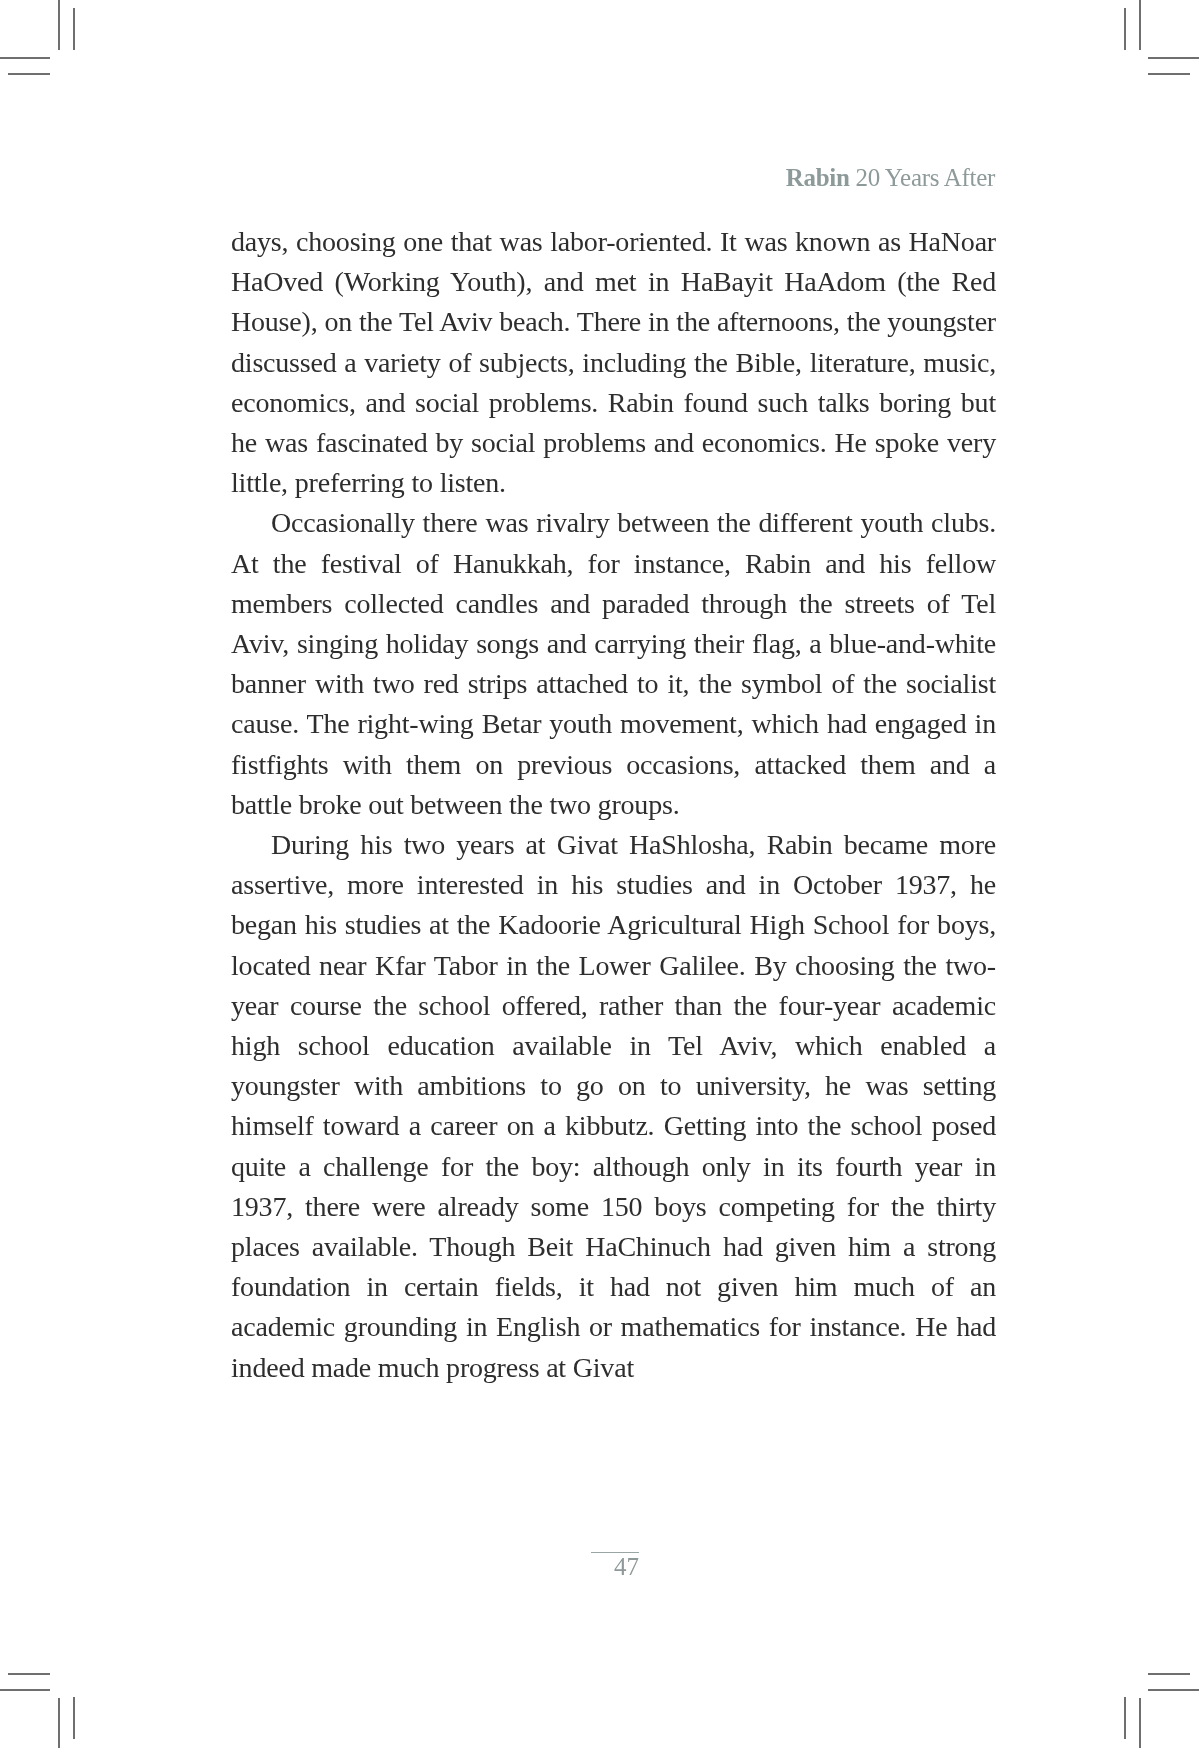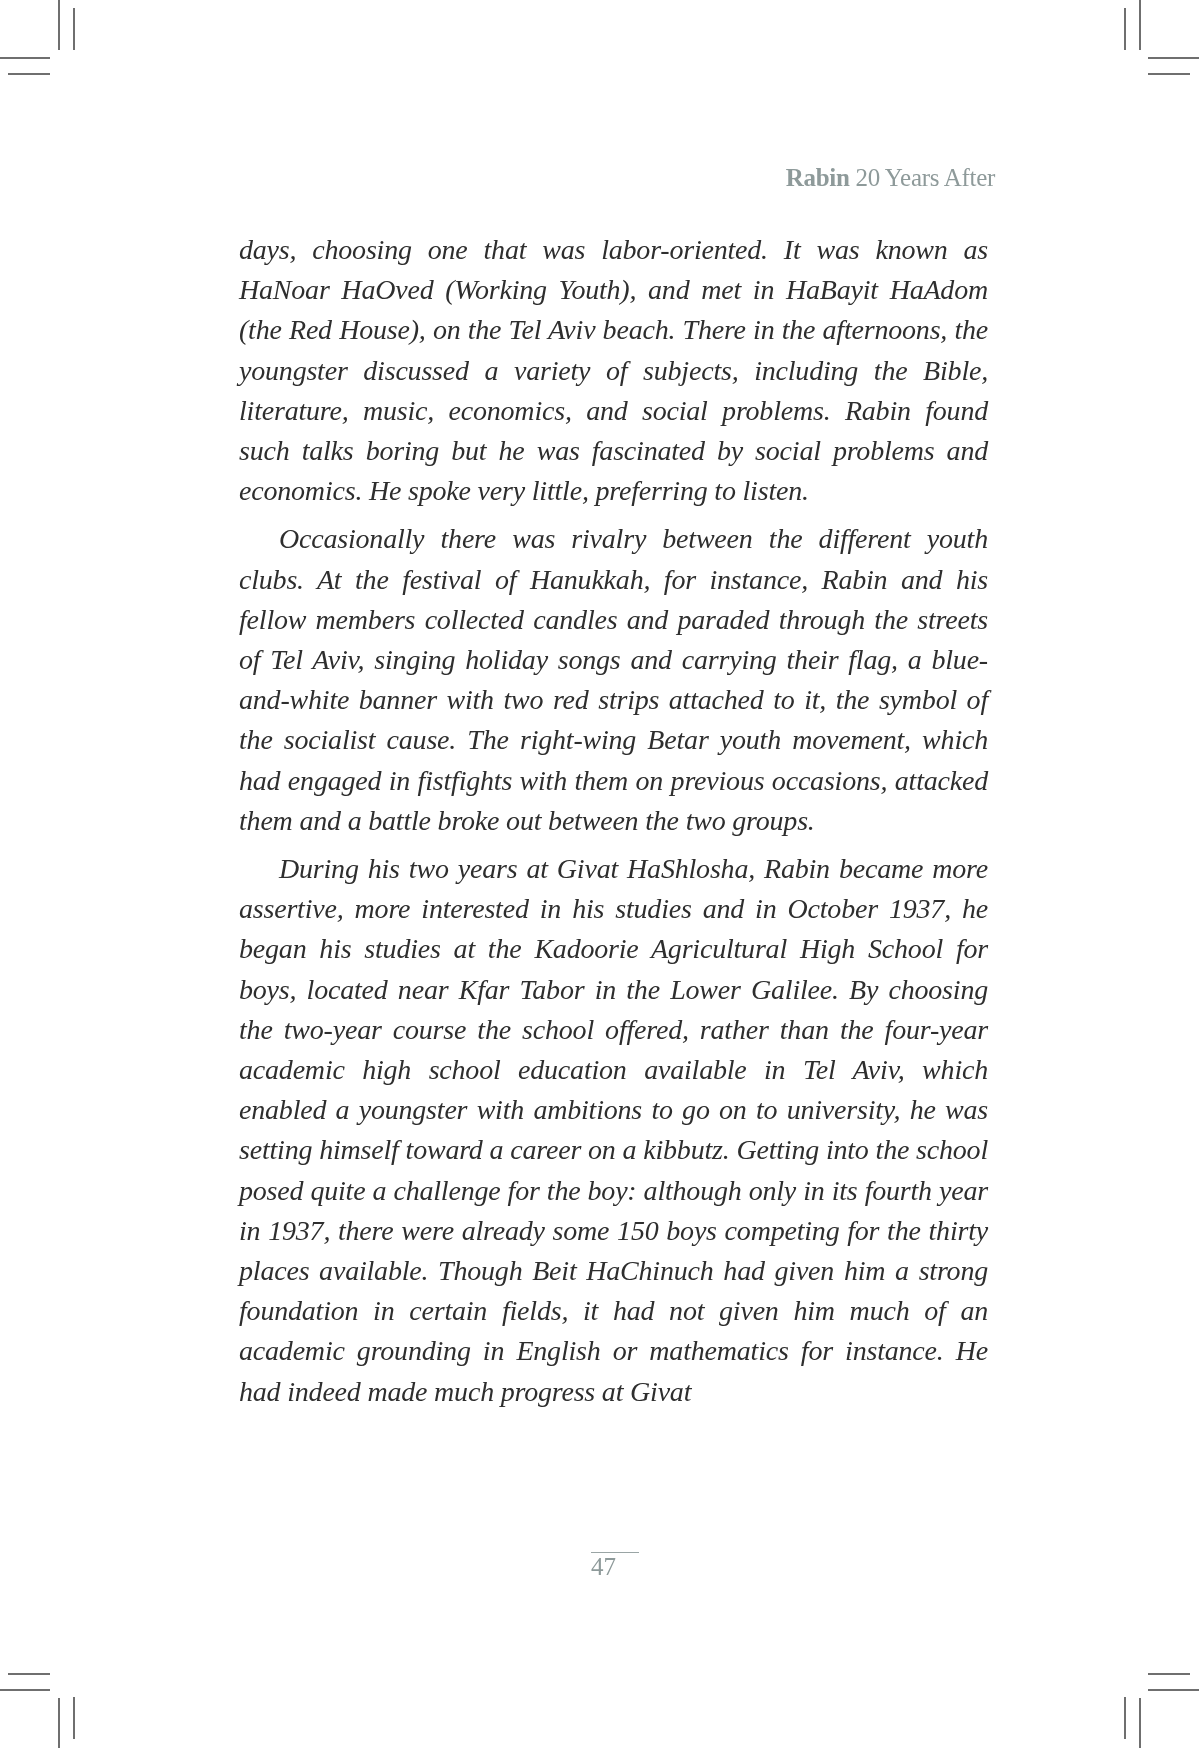--- a/index.html
+++ b/index.html
@@ -9,27 +9,27 @@
     position: absolute; right: 204px; top: 164px;
     font-family: "Liberation Serif", serif; font-size: 25px; color: #8e9a9a;
     letter-spacing: -0.3px; white-space: nowrap; text-align: center;
   }
   .running-head b { font-weight: bold; }
   .body-text {
     position: absolute; left: 231px; top: 222px; width: 765px;
     font-family: "Liberation Serif", serif; font-size: 28px; line-height: 40.2px;
     color: #2e2e2e; text-align: justify; letter-spacing: -0.2px;
   }
-  .body-text p { margin: 8px; font-style: italic; }
+  .body-text p { margin: 0; }
   .body-text p.indent { text-indent: 40px; }
   .page-num-rule {
     position: absolute; left: 591px; top: 1552px; width: 48px; height: 1px; background: #9aa5a5;
   }
   .page-num {
-    position: absolute; left: 591px; width: 48px; top: 1553px; text-align: left;
+    position: absolute; left: 591px; width: 48px; top: 1553px; text-align: right;
     font-family: "Liberation Serif", serif; font-size: 25px; color: #8e9a9a;
   }
 </style>
 </head>
 <body>
 
 <div class="crop" style="left:58px; top:0; width:2px; height:50px;"></div>
 <div class="crop" style="left:73px; top:8px; width:2px; height:42px;"></div>
 <div class="crop" style="left:0; top:57px; width:50px; height:2px;"></div>
 <div class="crop" style="left:8px; top:73px; width:42px; height:2px;"></div>

